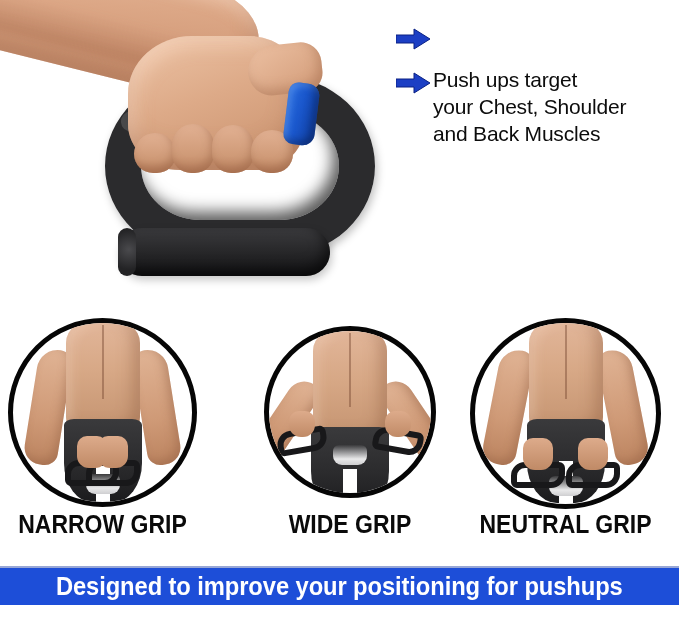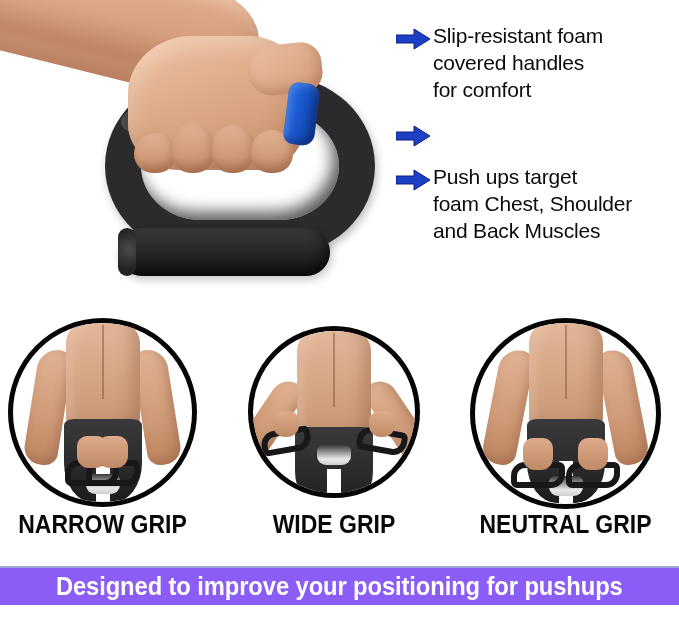--- a/index.html
+++ b/index.html
@@ -182,21 +182,21 @@
     left: 0;
     top: 318px;
     width: 679px;
     height: 196px;
   }
   .circle-item {
     position: absolute;
     top: 0;
   }
   .circle-item.c1 { left: 8px;  }
-  .circle-item.c2 { left: 248px; }
+  .circle-item.c2 { left: 264px; }
   .circle-item.c3 { left: 470px; }
 
   .circle-frame {
     position: relative;
     width: 189px;
     height: 189px;
     border: 5px solid #060606;
     border-radius: 50%;
     background: #ffffff;
     overflow: hidden;
@@ -324,21 +324,21 @@
   .c2 .grip-label { width: 172px; }
   .c3 .grip-label { width: 191px; }
 
   
   .banner {
     position: absolute;
     left: 0;
     top: 566px;
     width: 679px;
     height: 39px;
-    background: #8b5cf6;
+    background: #1d4ed8;
     border-top: 2px solid #98a7d6;
     box-sizing: border-box;
     display: flex;
     align-items: center;
     justify-content: center;
   }
   .banner-text {
     color: #ffffff;
     font-family: "Liberation Sans Narrow", "Liberation Sans", sans-serif;
     font-size: 25px;
@@ -375,41 +375,33 @@
       <div class="knuckle k2"></div>
       <div class="knuckle k3"></div>
       <div class="knuckle k4"></div>
     </div>
 
     <div class="blue-ring"></div>
   </div>
 
   <div class="bullets">
 
-    <div class="bullet">
-      <svg class="arrow-icon" viewBox="0 0 34 22">
-        <polygon points="0,7 18,7 18,1 34,11 18,21 18,15 0,15" fill="#1c3fc4" stroke="#0a2183" stroke-width="1"></polygon>
-      </svg>
-      <div class="bullet-text">Slip-resistant foam
-covered handles
-for comfort</div>
-    </div>
 
     <div class="bullet">
       <svg class="arrow-icon" viewBox="0 0 34 22">
         <polygon points="0,7 18,7 18,1 34,11 18,21 18,15 0,15" fill="#1c3fc4" stroke="#0a2183" stroke-width="1"></polygon>
       </svg>
     </div>
 
     <div class="bullet">
       <svg class="arrow-icon" viewBox="0 0 34 22">
         <polygon points="0,7 18,7 18,1 34,11 18,21 18,15 0,15" fill="#1c3fc4" stroke="#0a2183" stroke-width="1"></polygon>
       </svg>
       <div class="bullet-text">Push ups target
-foam Chest, Shoulder
+your Chest, Shoulder
 and Back Muscles</div>
     </div>
 
   </div>
 </div>
 
 <div class="circles">
 
   <div class="circle-item c1">
     <div class="circle-frame">

